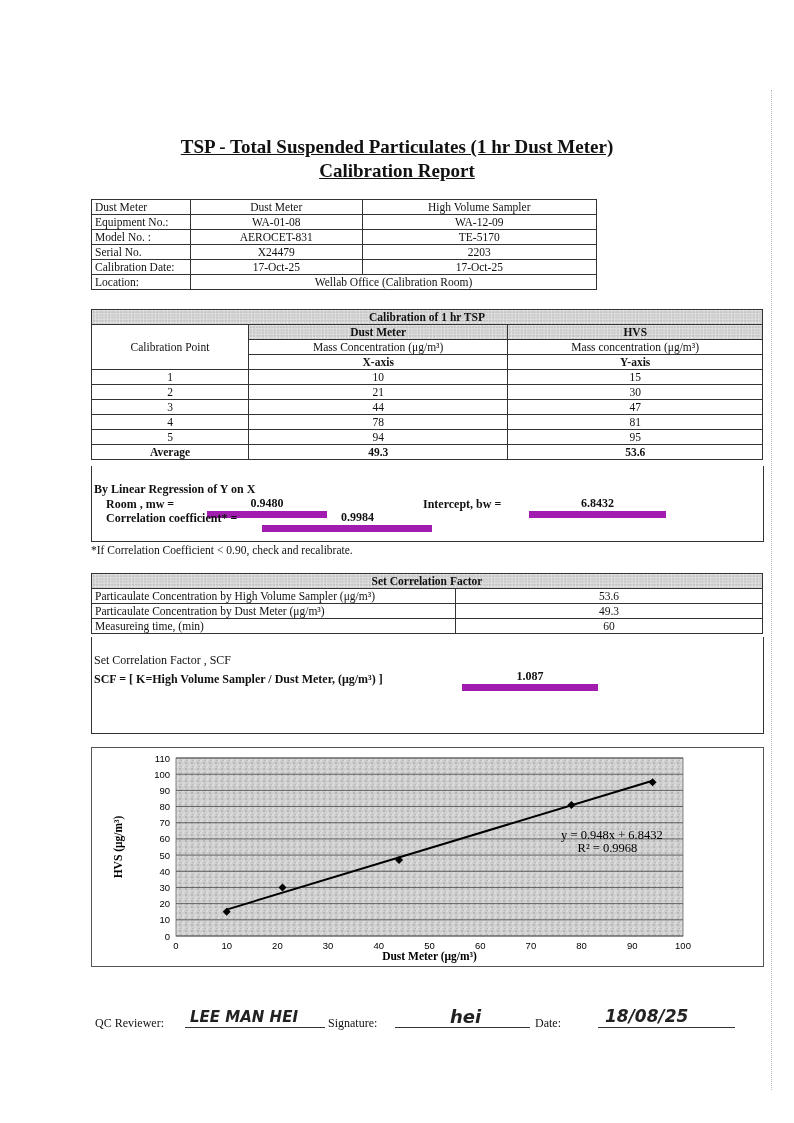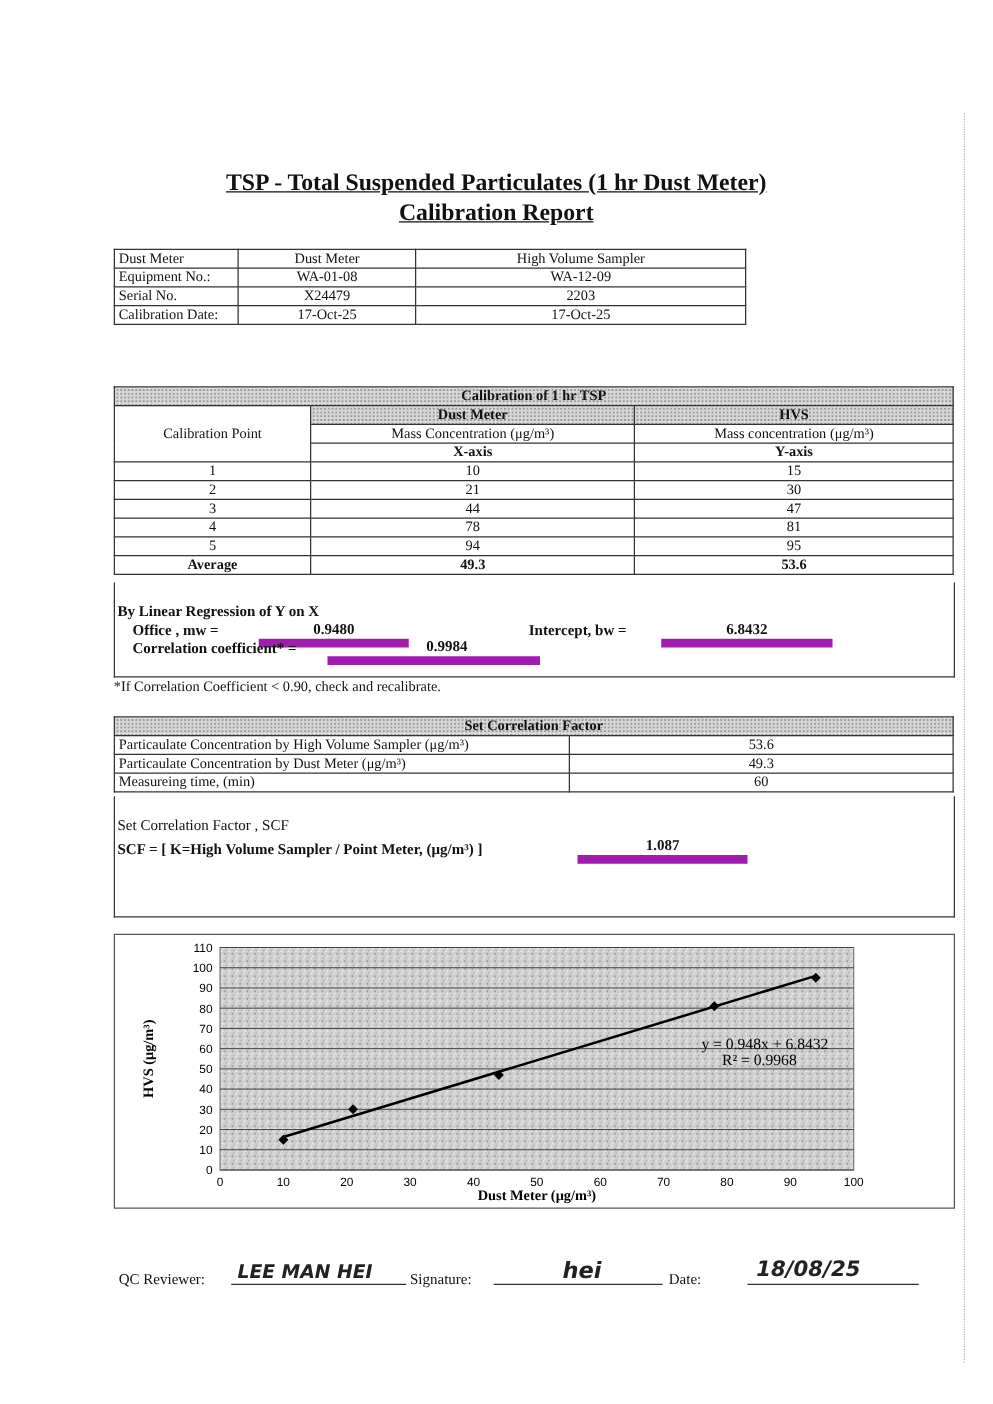--- a/index.html
+++ b/index.html
@@ -55,28 +55,37 @@
     <td class="lbl">Dust Meter</td>
     <td class="c">Dust Meter</td>
     <td class="c">High Volume Sampler</td>
   </tr>
   <tr>
     <td class="lbl">Equipment No.:</td>
     <td class="c">WA-01-08</td>
     <td class="c">WA-12-09</td>
   </tr>
   <tr>
+    <td class="lbl">Model No. :</td>
+    <td class="c">AEROCET-831</td>
+    <td class="c">TE-5170</td>
+  </tr>
+  <tr>
     <td class="lbl">Serial No.</td>
     <td class="c">X24479</td>
     <td class="c">2203</td>
   </tr>
   <tr>
     <td class="lbl">Calibration Date:</td>
     <td class="c">17-Oct-25</td>
     <td class="c">17-Oct-25</td>
+  </tr>
+  <tr>
+    <td class="lbl">Location:</td>
+    <td class="c" colspan="2">Wellab Office (Calibration Room)</td>
   </tr>
 </tbody>
   </table>
 
 <table id="calib">
   <tbody>
       <tr>
     <td colspan="3" class="shade bold">Calibration of 1 hr TSP</td>
   </tr>
   <tr>
@@ -120,21 +129,21 @@
   <tr>
     <td class="bold">Average</td>
     <td class="bold">49.3</td>
     <td class="bold">53.6</td>
   </tr>
 </tbody>
   </table>
 
 <div class="box" id="reg-box">
   <div class="reg" style="left:2px; top:16px;">By Linear Regression of Y on X</div>
-  <div class="reg" style="left:14px; top:31px;">Office , mw =</div>
+  <div class="reg" style="left:14px; top:31px;">Room , mw =</div>
   <div class="uline" style="left:115px; top:30px; width:120px;">0.9480</div>
   <div class="reg" style="left:331px; top:31px;">Intercept, bw =</div>
   <div class="uline" style="left:437px; top:30px; width:137px;">6.8432</div>
   <div class="reg" style="left:14px; top:45px;">Correlation coefficient* =</div>
   <div class="uline" style="left:170px; top:44px; width:170px; text-align:right; padding-right:0;"><span style="margin-right:58px;">0.9984</span></div>
 </div>
 <div class="note">*If Correlation Coefficient &lt; 0.90, check and recalibrate.</div>
 
 <table id="scf-table">
   <tbody>
@@ -150,21 +159,21 @@
     <td class="v">49.3</td>
   </tr>
   <tr>
     <td>Measureing time, (min)</td>
     <td class="v">60</td>
   </tr>
 </tbody>
   </table>
 <div class="box" id="scf-box">
   <div class="scf-text" style="left:2px; top:16px;">Set Correlation Factor , SCF</div>
-  <div class="scf-text" style="left:2px; top:35px; font-weight:bold;">SCF = [ K=High Volume Sampler / Point Meter, (μg/m³) ]</div>
+  <div class="scf-text" style="left:2px; top:35px; font-weight:bold;">SCF = [ K=High Volume Sampler / Dust Meter, (μg/m³) ]</div>
   <div class="uline" style="left:370px; top:32px; width:136px;">1.087</div>
 </div>
 
 <div id="chart-box">
   <svg id="chart" width="671" height="218">
     <defs>
       <pattern id="noise" width="6" height="6" patternUnits="userSpaceOnUse">
         <rect width="6" height="6" fill="#cfcfcf"></rect>
         <circle cx="1" cy="1" r="0.7" fill="#f4f4f4"></circle>
         <circle cx="4" cy="3" r="0.7" fill="#8a8a8a"></circle>

